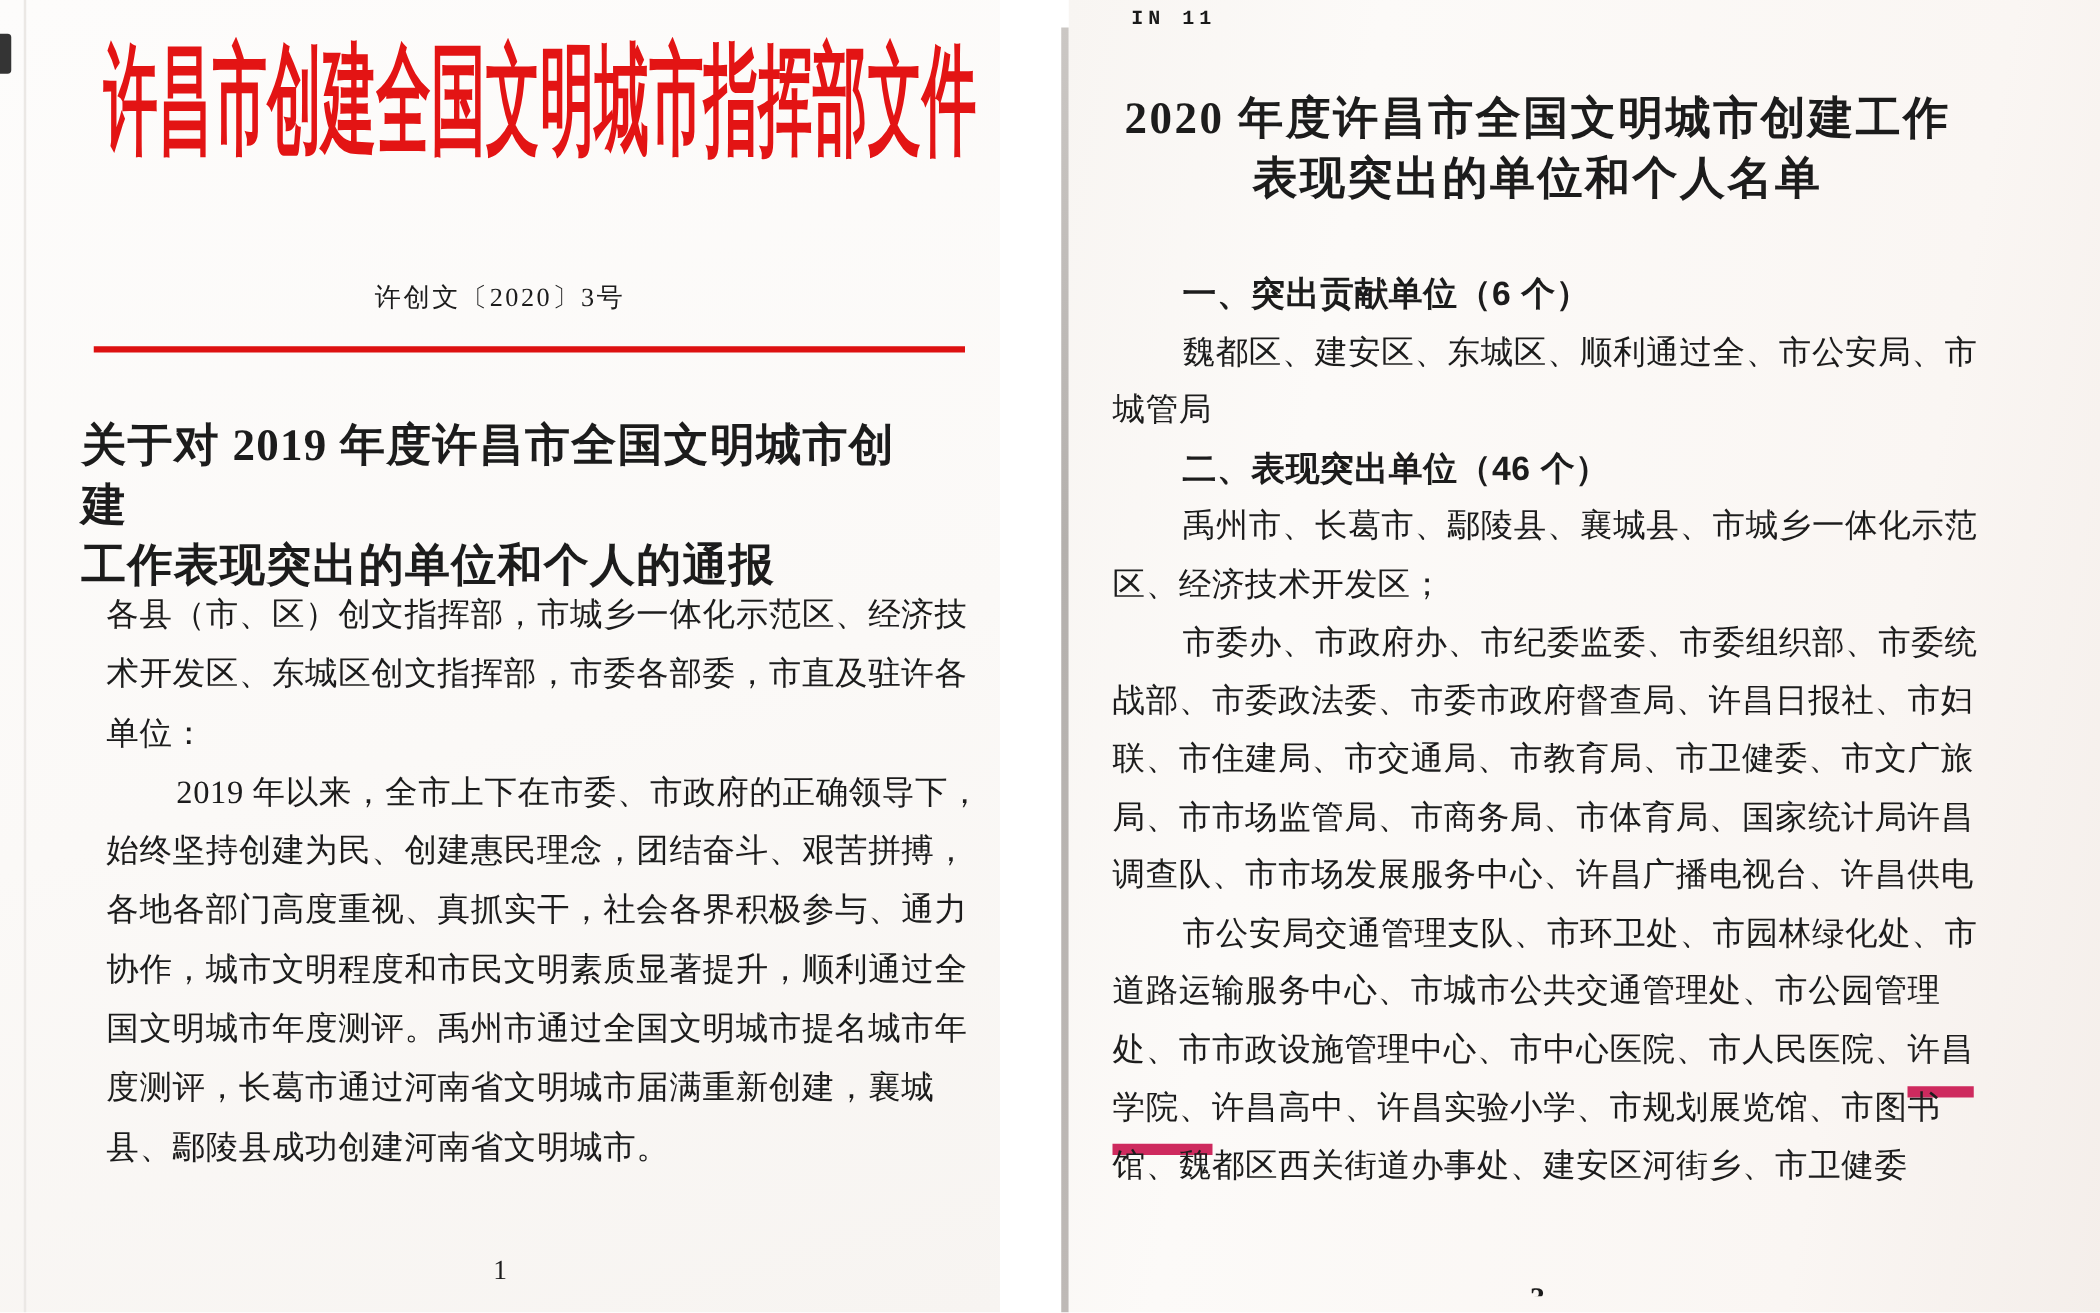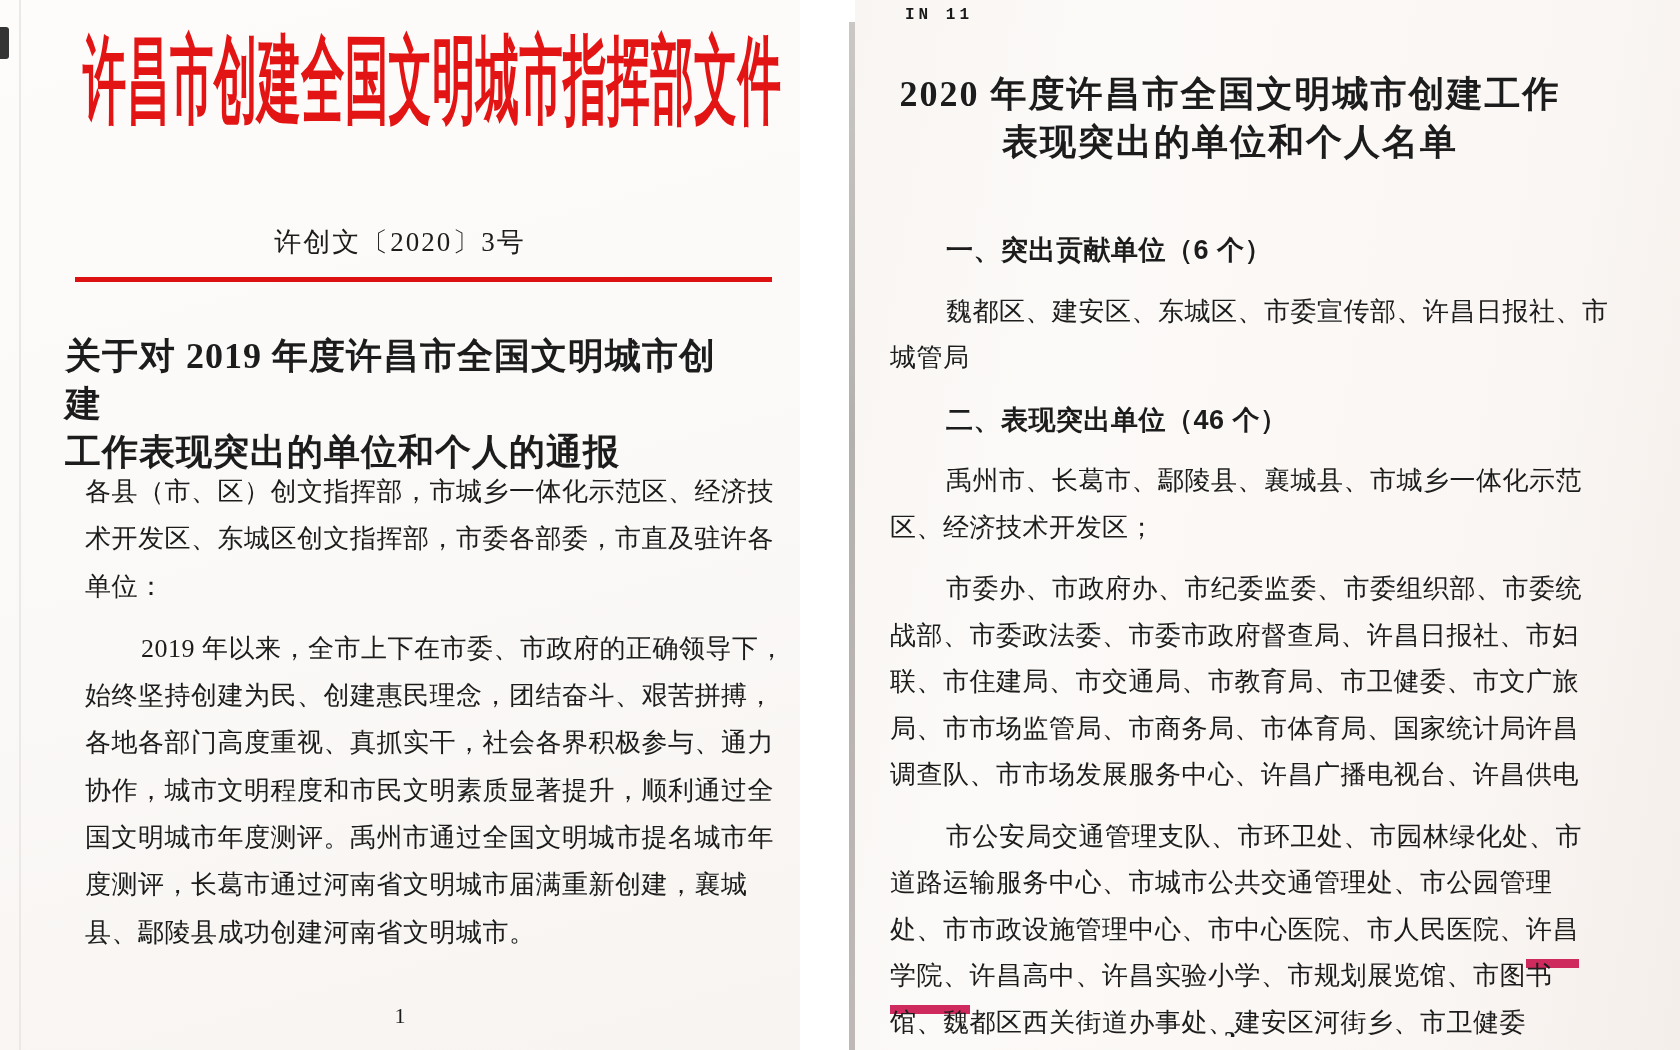--- a/index.html
+++ b/index.html
@@ -30,39 +30,39 @@
     position: absolute; left: 83px; top: 30px;
     font-size: 96px; font-weight: bold; line-height: 1.06;
     color: var(--header-red, #e31414);
     white-space: nowrap;
     transform: scaleX(0.45);
     transform-origin: left top;
     letter-spacing: 1px;
   }
   #doc-number {
     position: absolute; left: 85px; top: 224px; width: 630px;
-    text-align: center; font-size: 27px; letter-spacing: 2px;
+    text-align: center; font-size: 21px; letter-spacing: 2px;
   }
   #red-rule {
     position: absolute; left: 75px; top: 277px; width: 697px; height: 5px;
     background: var(--rule-red, #dd1111);
   }
   #left-title {
     position: absolute; left: 65px; top: 332px; width: 670px;
     text-align: left; font-size: 36px; font-weight: bold;
     line-height: 48px; letter-spacing: 1px;
   }
   #left-body {
     position: absolute; left: 85px; top: 468px; width: 640px;
   }
   .bline {
     height: 47.3px; line-height: 47.3px;
     font-size: 26px; white-space: nowrap; letter-spacing: 0.5px;
   }
-  .ind { text-indent: 56px; margin-top: 15px; }
+  .ind { text-indent: 56px; }
   #left-pagenum {
     position: absolute; left: 85px; top: 1003px; width: 630px;
     text-align: center; font-size: 22px;
   }
 
   
   #seam {
     position: absolute; left: 849px; top: 22px; width: 6px; height: 1028px;
     background: linear-gradient(#cbc7c4, #b4b0ad 40%, #beb9b6);
   }
@@ -141,21 +141,21 @@
 <div class="page" id="right-page">
   <div id="corner-mark">IN 11</div>
 
   <div id="right-title">
     <div>2020 年度许昌市全国文明城市创建工作</div>
     <div>表现突出的单位和个人名单</div>
   </div>
 
   <div id="right-body">
       <div class="rline ind bold"><span>一、突出贡献单位（6 个）</span></div>
-      <div class="rline ind"><span>魏都区、建安区、东城区、市委宣传部、许昌日报社、市</span></div>
+      <div class="rline ind"><span>魏都区、建安区、东城区、顺利通过全、市公安局、市</span></div>
       <div class="rline"><span>城管局</span></div>
       <div class="rline ind bold"><span>二、表现突出单位（46 个）</span></div>
       <div class="rline ind"><span>禹州市、长葛市、鄢陵县、襄城县、市城乡一体化示范</span></div>
       <div class="rline"><span>区、经济技术开发区；</span></div>
       <div class="rline ind"><span>市委办、市政府办、市纪委监委、市委组织部、市委统</span></div>
       <div class="rline"><span>战部、市委政法委、市委市政府督查局、许昌日报社、市妇</span></div>
       <div class="rline"><span>联、市住建局、市交通局、市教育局、市卫健委、市文广旅</span></div>
       <div class="rline"><span>局、市市场监管局、市商务局、市体育局、国家统计局许昌</span></div>
       <div class="rline"><span>调查队、市市场发展服务中心、许昌广播电视台、许昌供电</span></div>
       <div class="rline ind"><span>市公安局交通管理支队、市环卫处、市园林绿化处、市</span></div>

